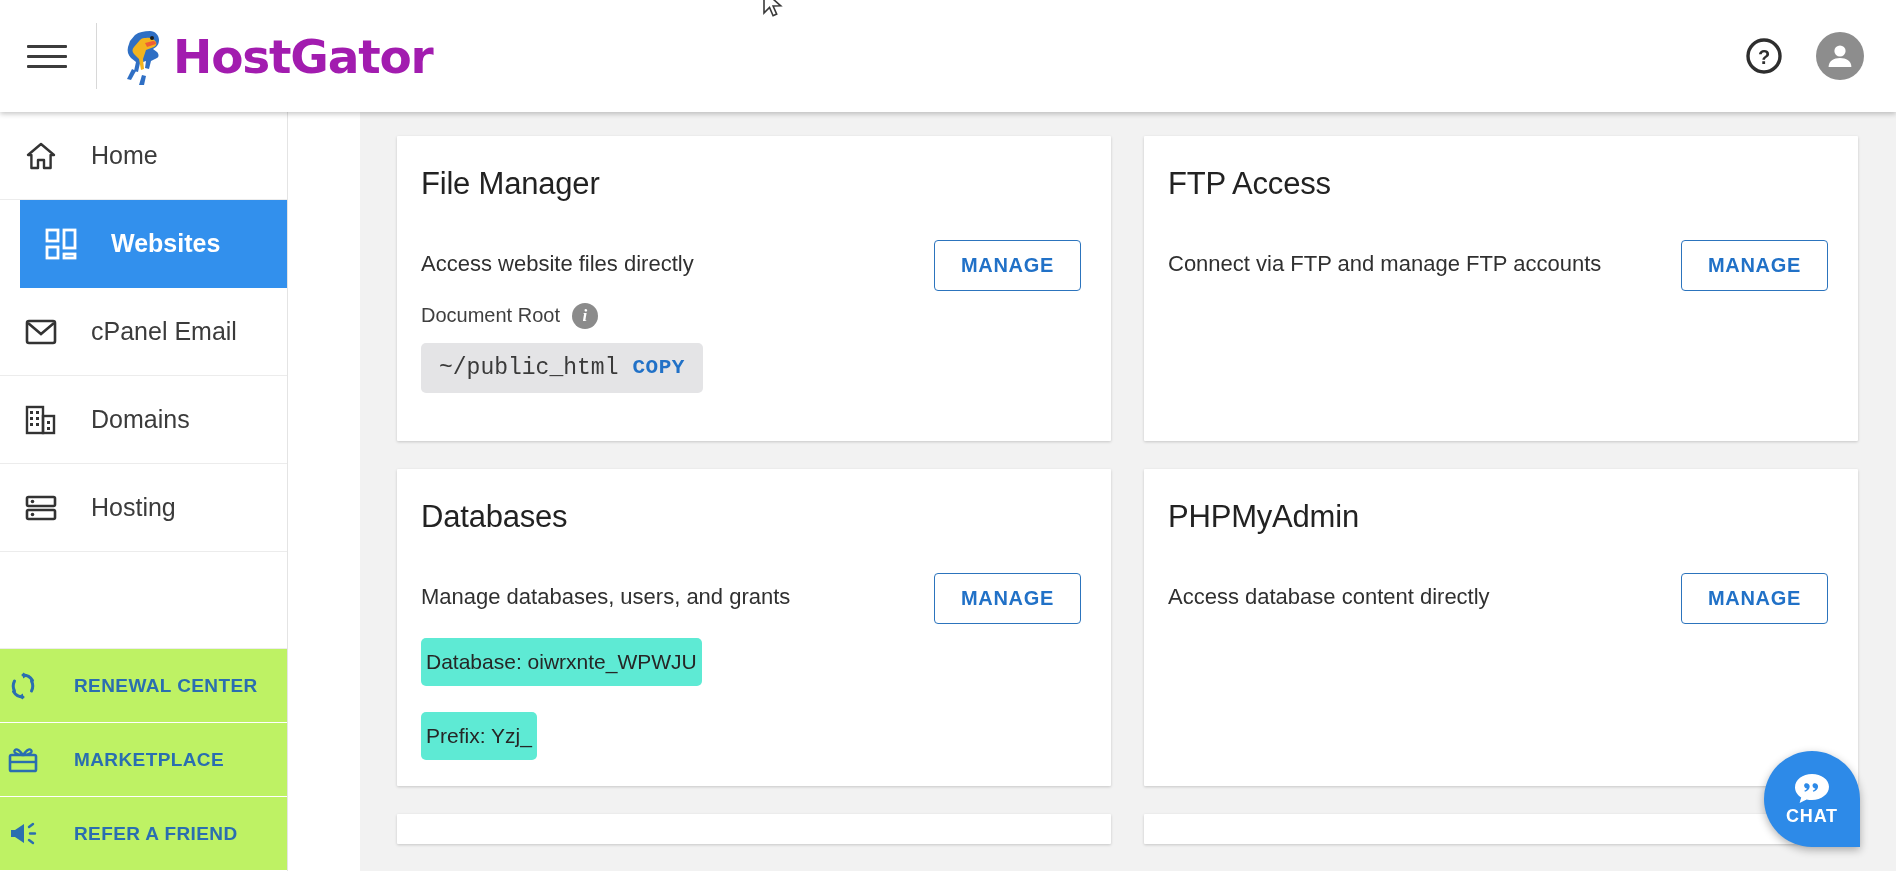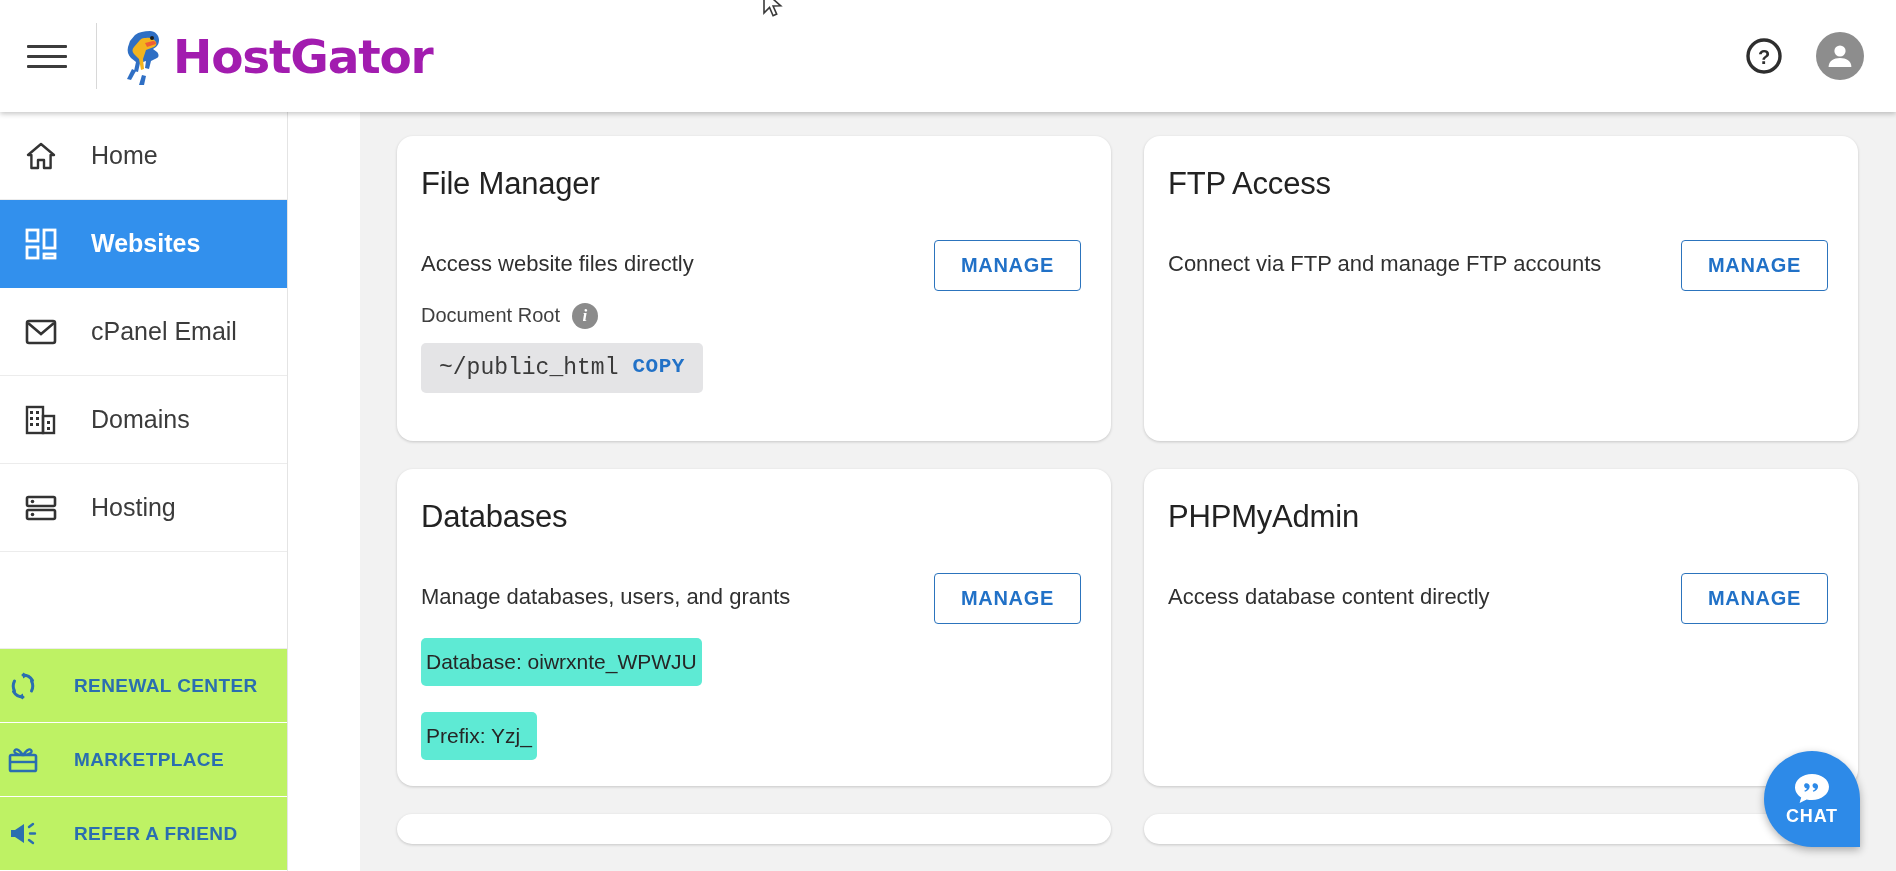--- a/index.html
+++ b/index.html
@@ -59,21 +59,21 @@
     display: flex; flex-direction: column;
   }
   .nav-item {
     display: flex; align-items: center;
     height: 88px; padding-left: 25px;
     border-bottom: 1px solid #ececec;
     cursor: pointer; flex: 0 0 auto;
   }
   .nav-item .ico { width: 44px; display: flex; align-items: center; justify-content: flex-start; }
   .nav-item .label { font-size: 25px; color: #3b3b3b; margin-left: 22px; font-weight: 400; }
-  .nav-item.active { background: #3290ed; border-bottom-color: #3290ed; }
+  .nav-item.active { background: #3290ed; border-bottom-color: #3290ed; margin-left: 20px; }
   .nav-item.active .label { color: #ffffff; font-weight: 700; }
 
   .nav-spacer { flex: 1 1 auto; border-bottom: 1px solid #ececec; }
 
   .promo-item {
     display: flex; align-items: center;
     height: 74px; padding-left: 8px;
     background: #bef264;
     border-bottom: 1px solid #ffffff;
     cursor: pointer; flex: 0 0 auto;
@@ -89,21 +89,21 @@
     position: absolute; top: 112px; left: 360px;
     width: 1536px; height: 759px;
     background: #f2f2f2;
     padding: 24px 38px 0 37px;
     overflow: hidden;
   }
   .grid { display: grid; grid-template-columns: 1fr 1fr; gap: 28px 33px; }
 
   .card {
     background: #ffffff;
-    border-radius: 16px;
+    border-radius: 1px;
     box-shadow: 0 1px 3px rgba(0,0,0,.18);
     padding: 30px 30px 26px 24px;
     min-height: 305px;
     position: relative;
   }
   .card-title {
     font-size: 31px; color: #222222; font-weight: 400;
     margin-bottom: 38px; letter-spacing: -.2px;
   }
   .card-row { display: flex; align-items: flex-start; justify-content: space-between; }
@@ -125,21 +125,21 @@
   }
   .info-dot {
     width: 26px; height: 26px; border-radius: 50%;
     background: #8b8b8b; color: #ffffff;
     font-size: 17px; font-weight: 700; font-style: italic;
     display: flex; align-items: center; justify-content: center;
     font-family: "Liberation Serif", serif;
     cursor: pointer;
   }
   .path-chip {
-    display: inline-flex; align-items: flex-start; gap: 14px;
+    display: inline-flex; align-items: center; gap: 14px;
     background: #e4e4e6; border-radius: 5px;
     padding: 12px 18px; margin-top: 14px;
   }
   .path-text { font-family: "Liberation Mono", monospace; font-size: 23px; color: #3a3a3a; }
   .copy-link { font-family: "Liberation Mono", monospace; font-size: 21px; font-weight: 700; color: #2171c7; cursor: pointer; letter-spacing: .5px; }
 
   .db-chip {
     display: inline-block;
     background: #5eead4; border-radius: 5px;
     padding: 12px 5px; font-size: 21px; color: #262626;

